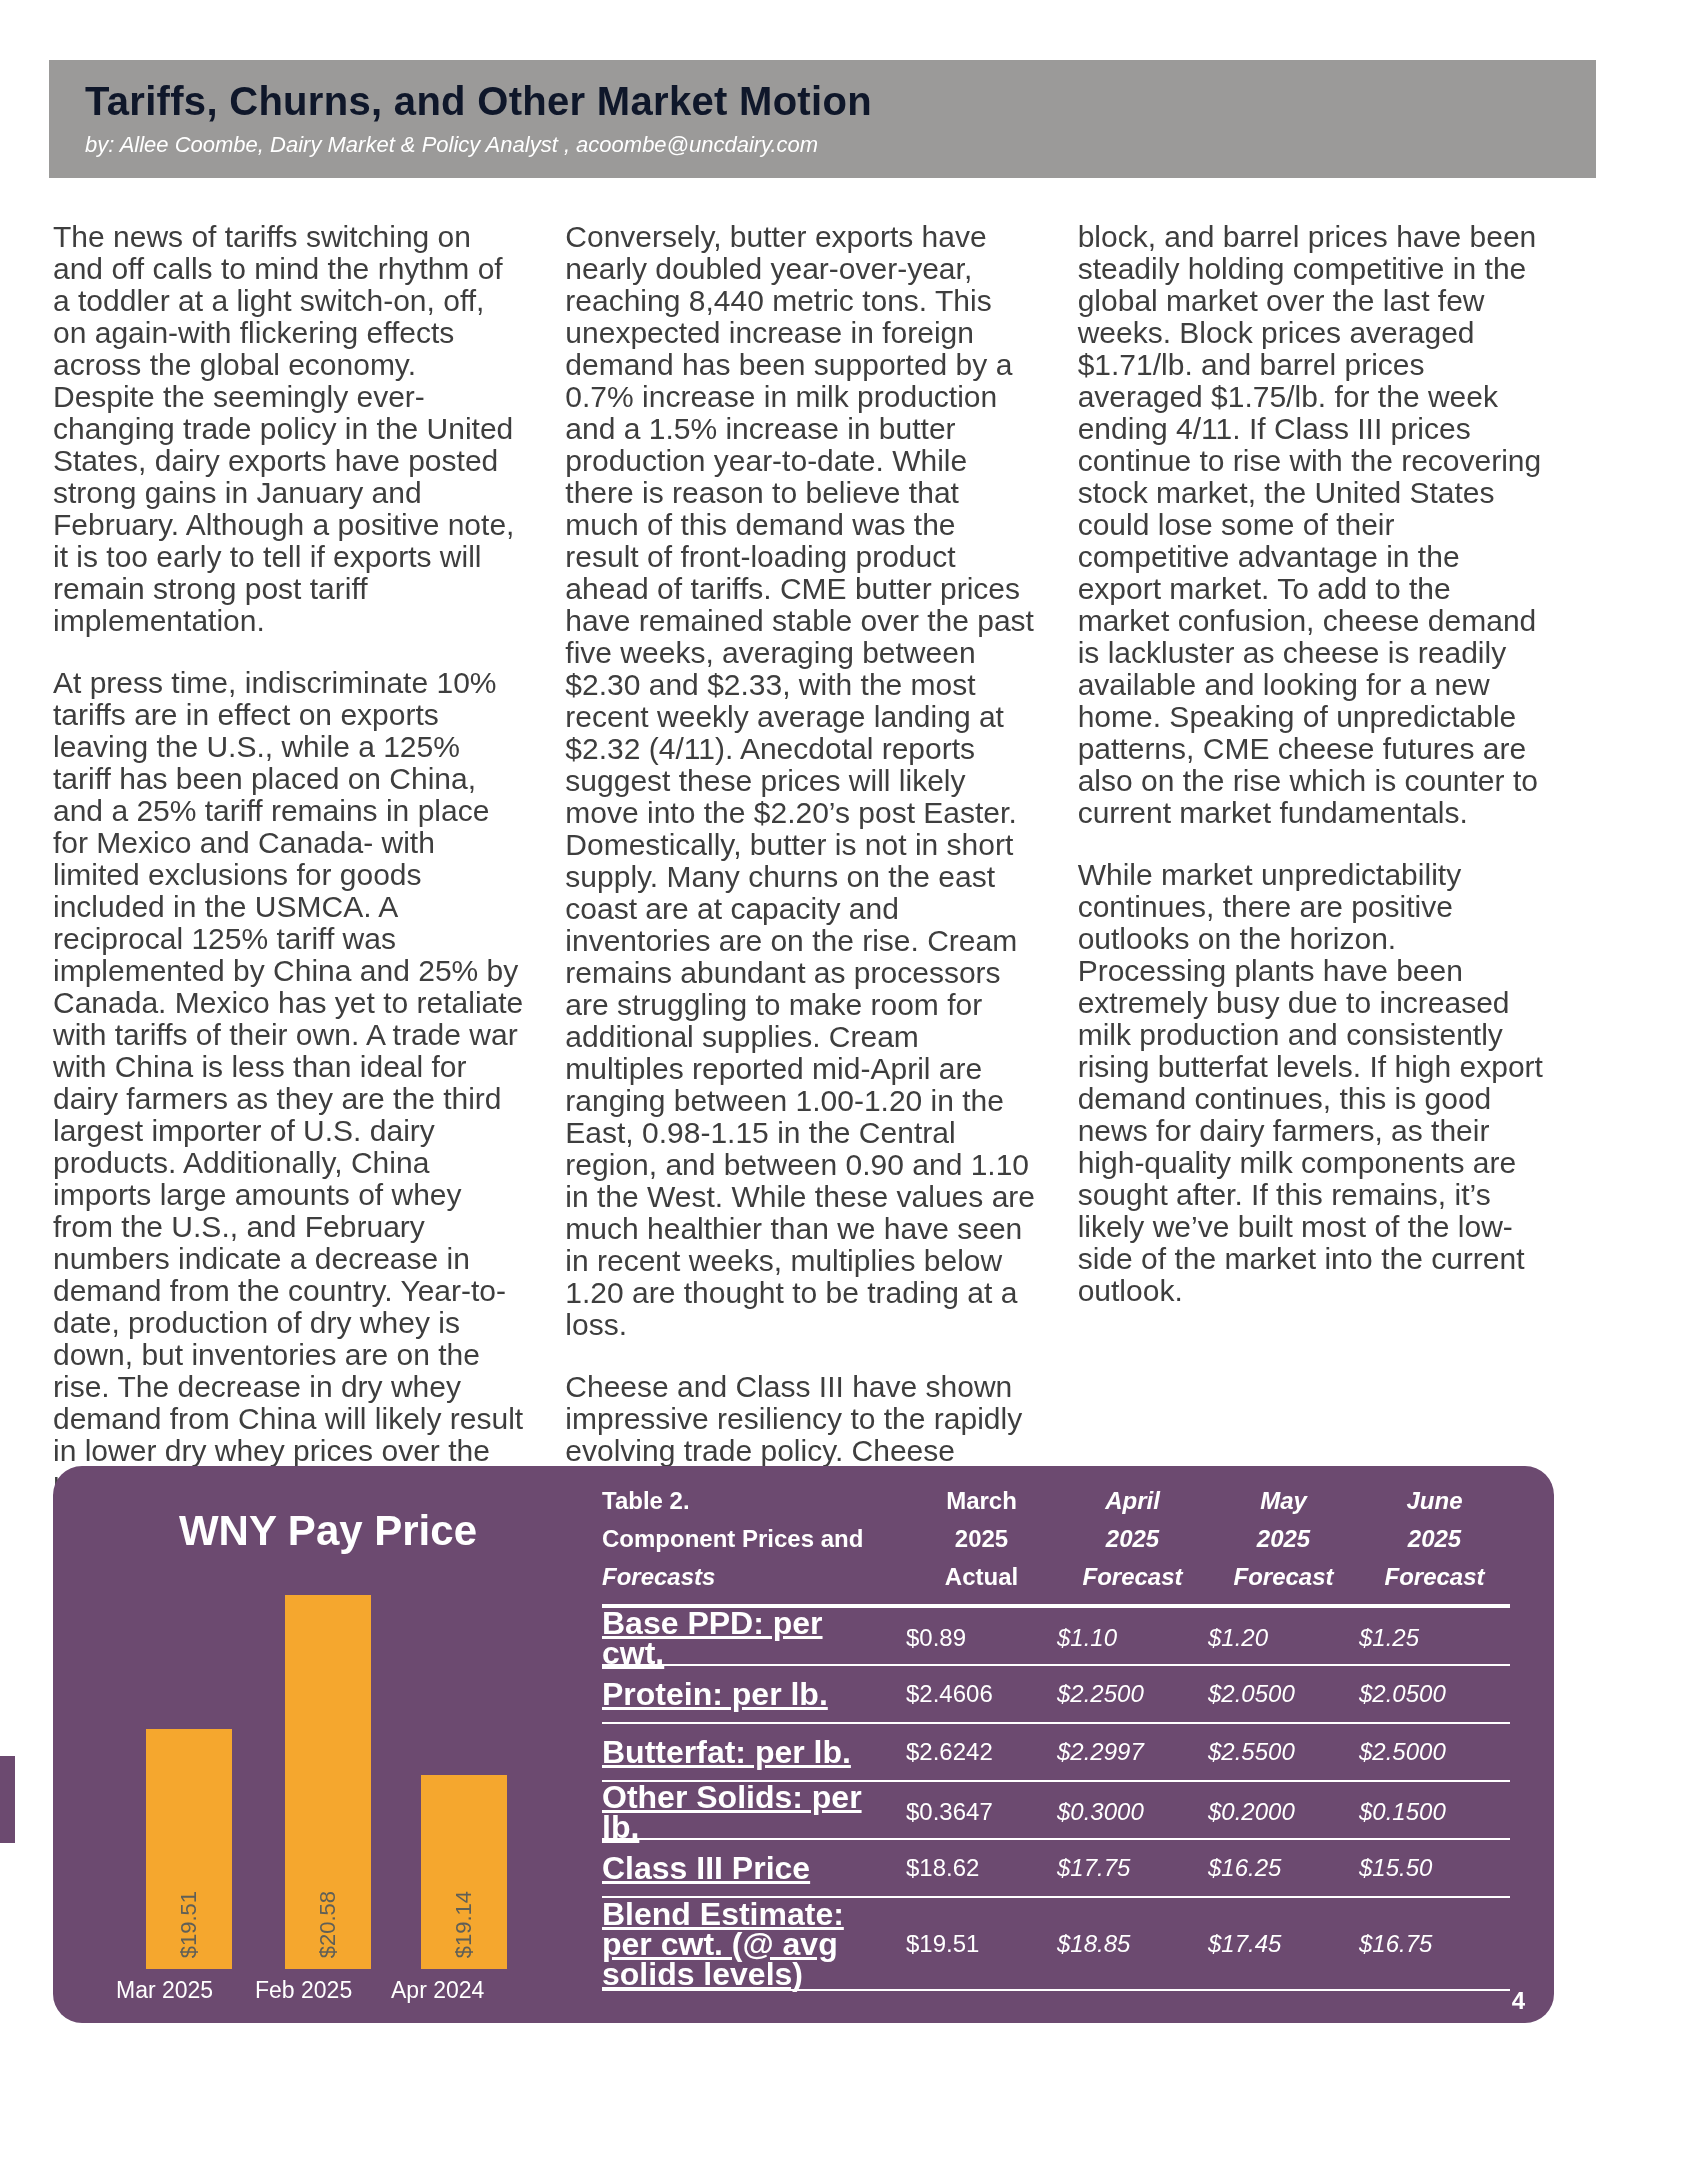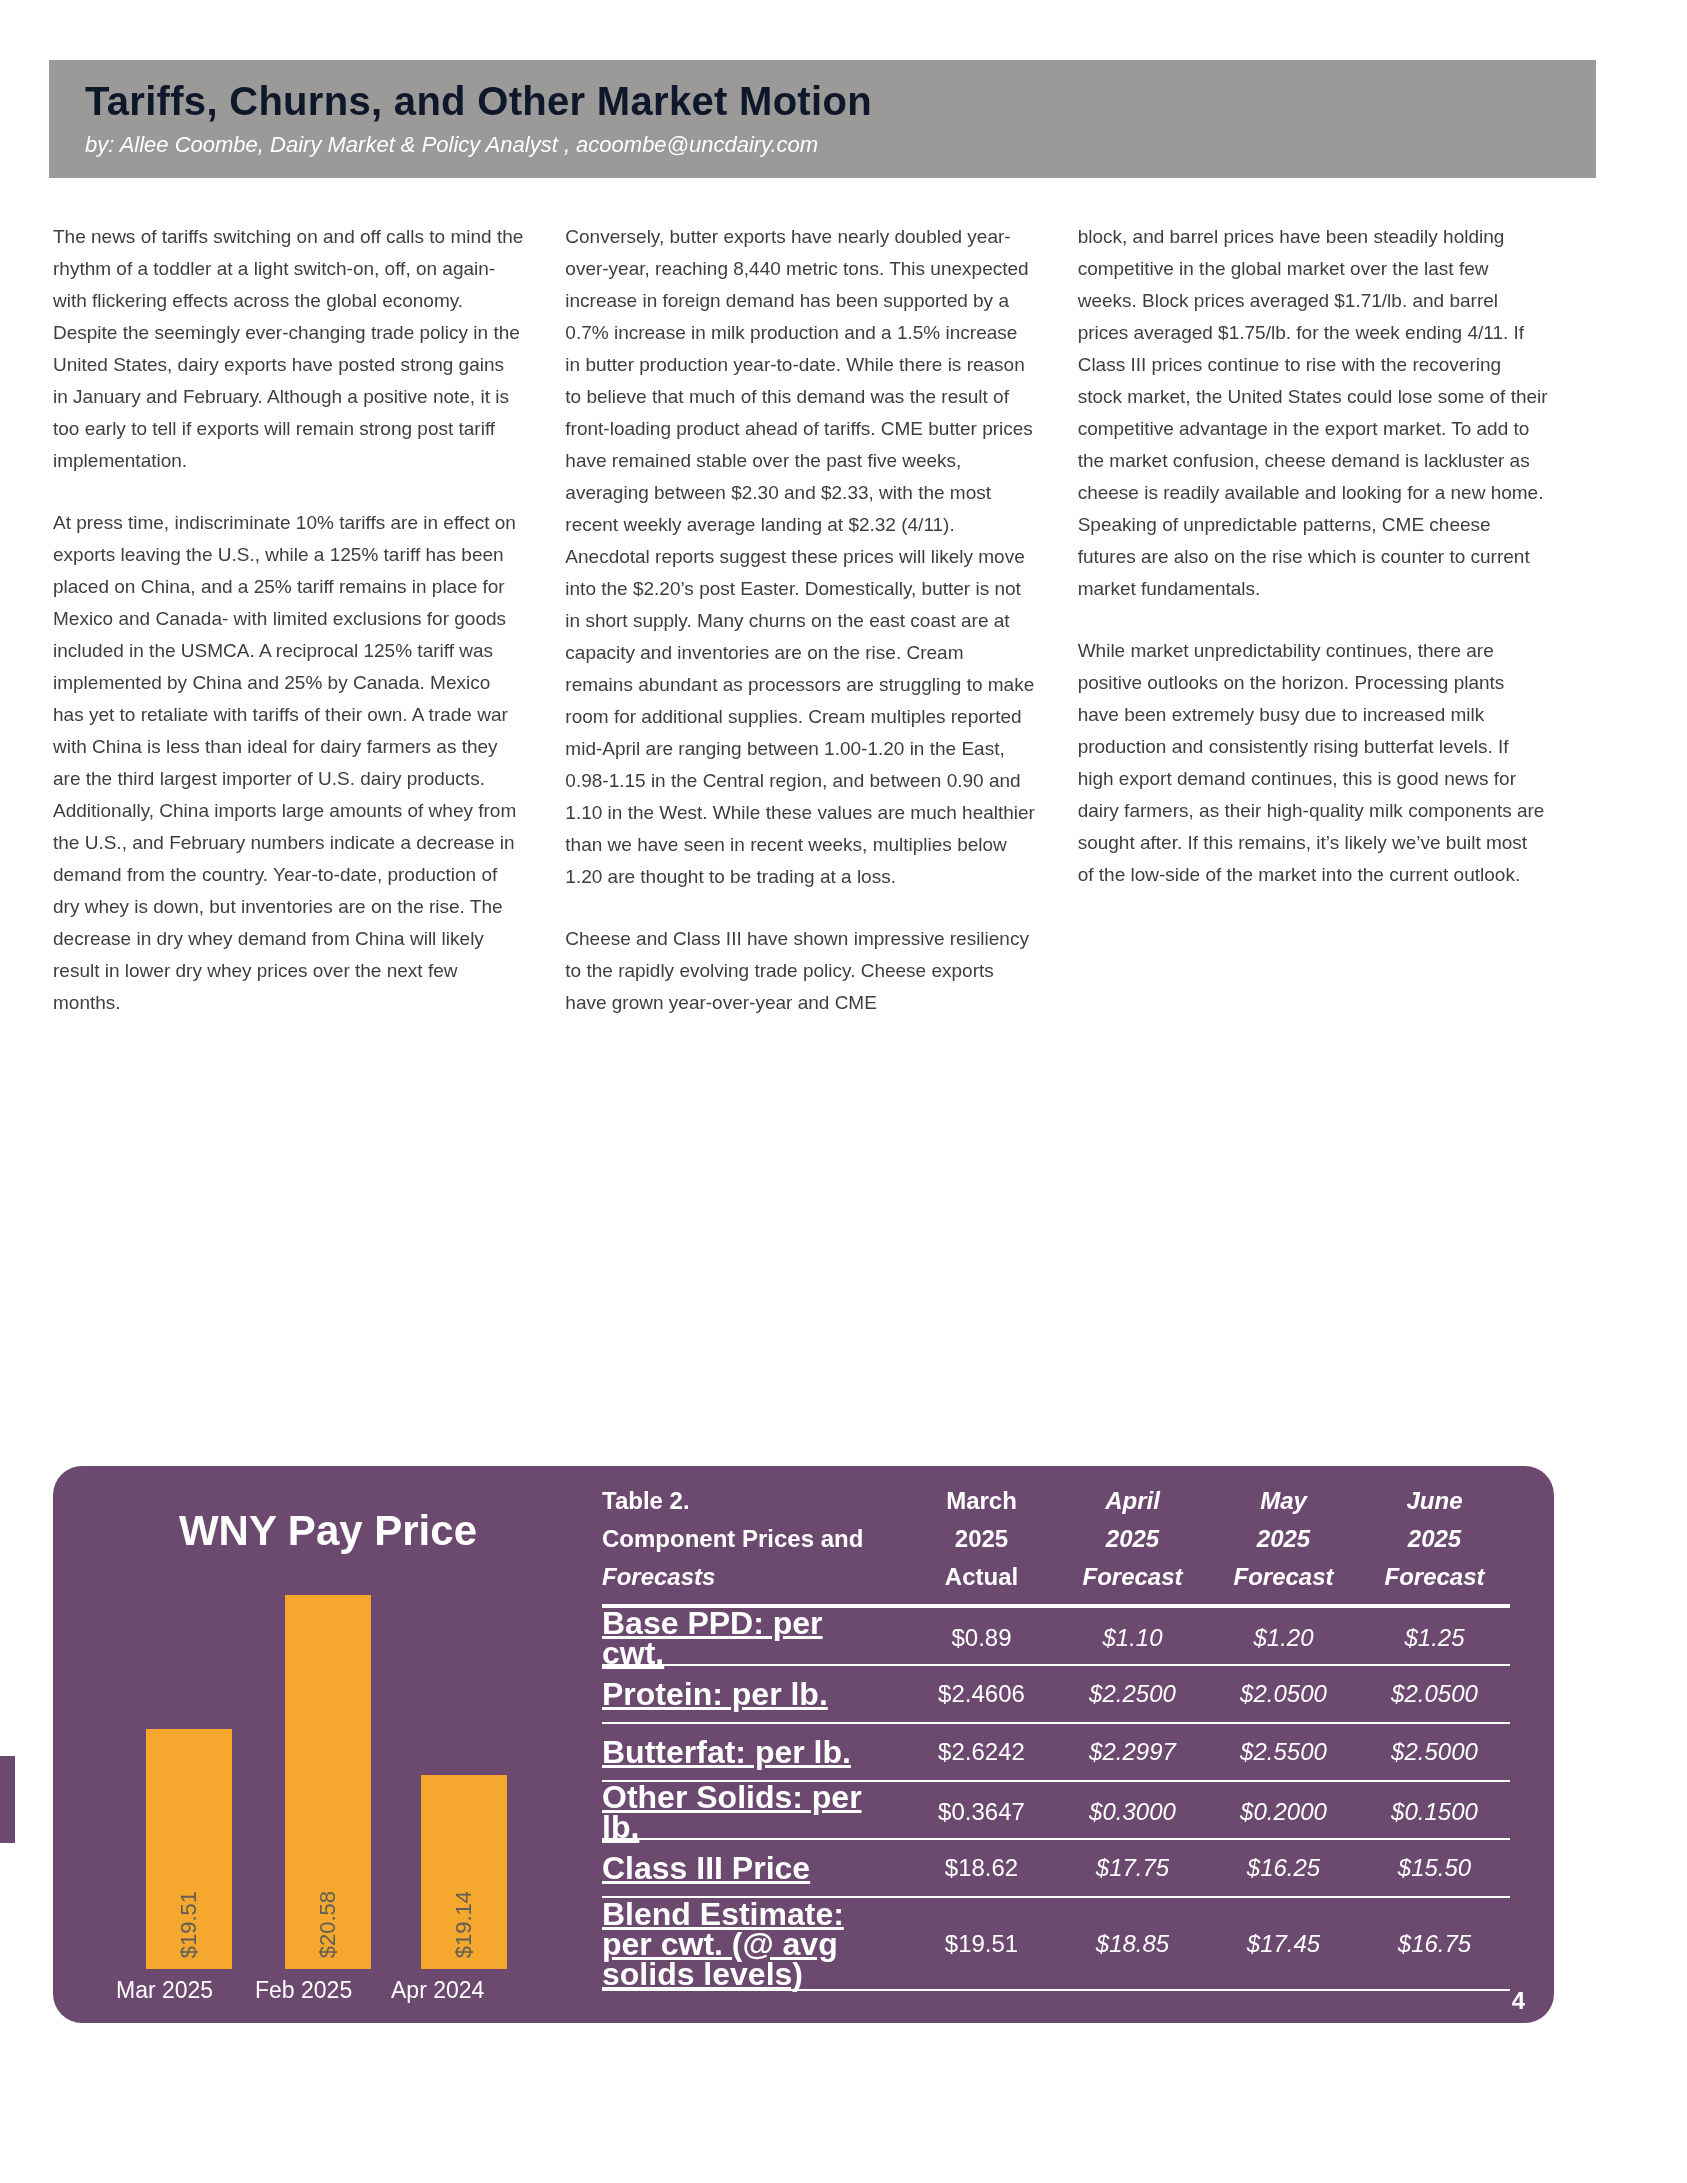--- a/index.html
+++ b/index.html
@@ -10,21 +10,21 @@
 
   
   .masthead { position:absolute; left:49px; top:60px; width:1547px; height:118px;
               background:#9b9a99; padding:18.5px 0 0 36px; }
   .masthead h1 { color:#0f172a; font-size:40px; font-weight:bold; letter-spacing:0.3px; }
   .byline { color:#ffffff; font-size:22px; font-style:italic; margin-top:8px; }
 
   
   .article { position:absolute; left:53px; top:221px; width:1495px; display:flex; gap:42px; }
   .col { flex:1; }
-  .para { font-size:19px; line-height:32px; color:#3e3e3e; margin-bottom:30px; text-align:left; }
+  .para { font-size:30px; line-height:32px; color:#3e3e3e; margin-bottom:30px; text-align:left; }
 
   
   .edge-tab { position:absolute; left:0; top:1756px; width:14.6px; height:87px; background:#6c4a70; }
 
   
   .panel { position:absolute; left:53px; top:1466px; width:1501px; height:557px;
            background:#6c4a70; border-radius:29px; color:#ffffff;padding-left:44px; }
 
   
   .chart-title { position:absolute; left:83px; top:41px; width:384px; text-align:center;
@@ -45,21 +45,21 @@
   
   .ptable { position:absolute; left:549px; top:16px; width:908px; }
   .thead { display:grid; grid-template-columns:304px repeat(4,151px);
            border-bottom:4px solid #ffffff; padding-bottom:8px; }
   .th-title div, .th-col div { font-size:24px; font-weight:bold; line-height:38px; }
   .th-col { text-align:center; }
   .trow { display:grid; grid-template-columns:304px repeat(4,151px); align-items:center;
           height:58px; border-bottom:2.6px solid #ffffff; }
   .trow.tall { height:93px; }
   .tlabel { font-weight:bold; font-size:32px; line-height:30px; padding-right:13.2px;text-decoration:underline; }
-  .tval { text-align:center; font-size:24px; }
+  .tval { text-align:left; font-size:24px; }
   .italic { font-style:italic; }
 
   .page-num { position:absolute; right:29px; bottom:8px; font-size:24px; font-weight:bold; color:#ffffff; }
 </style>
 </head>
 <body>
 
 <div class="page">
 
   <header class="masthead">

